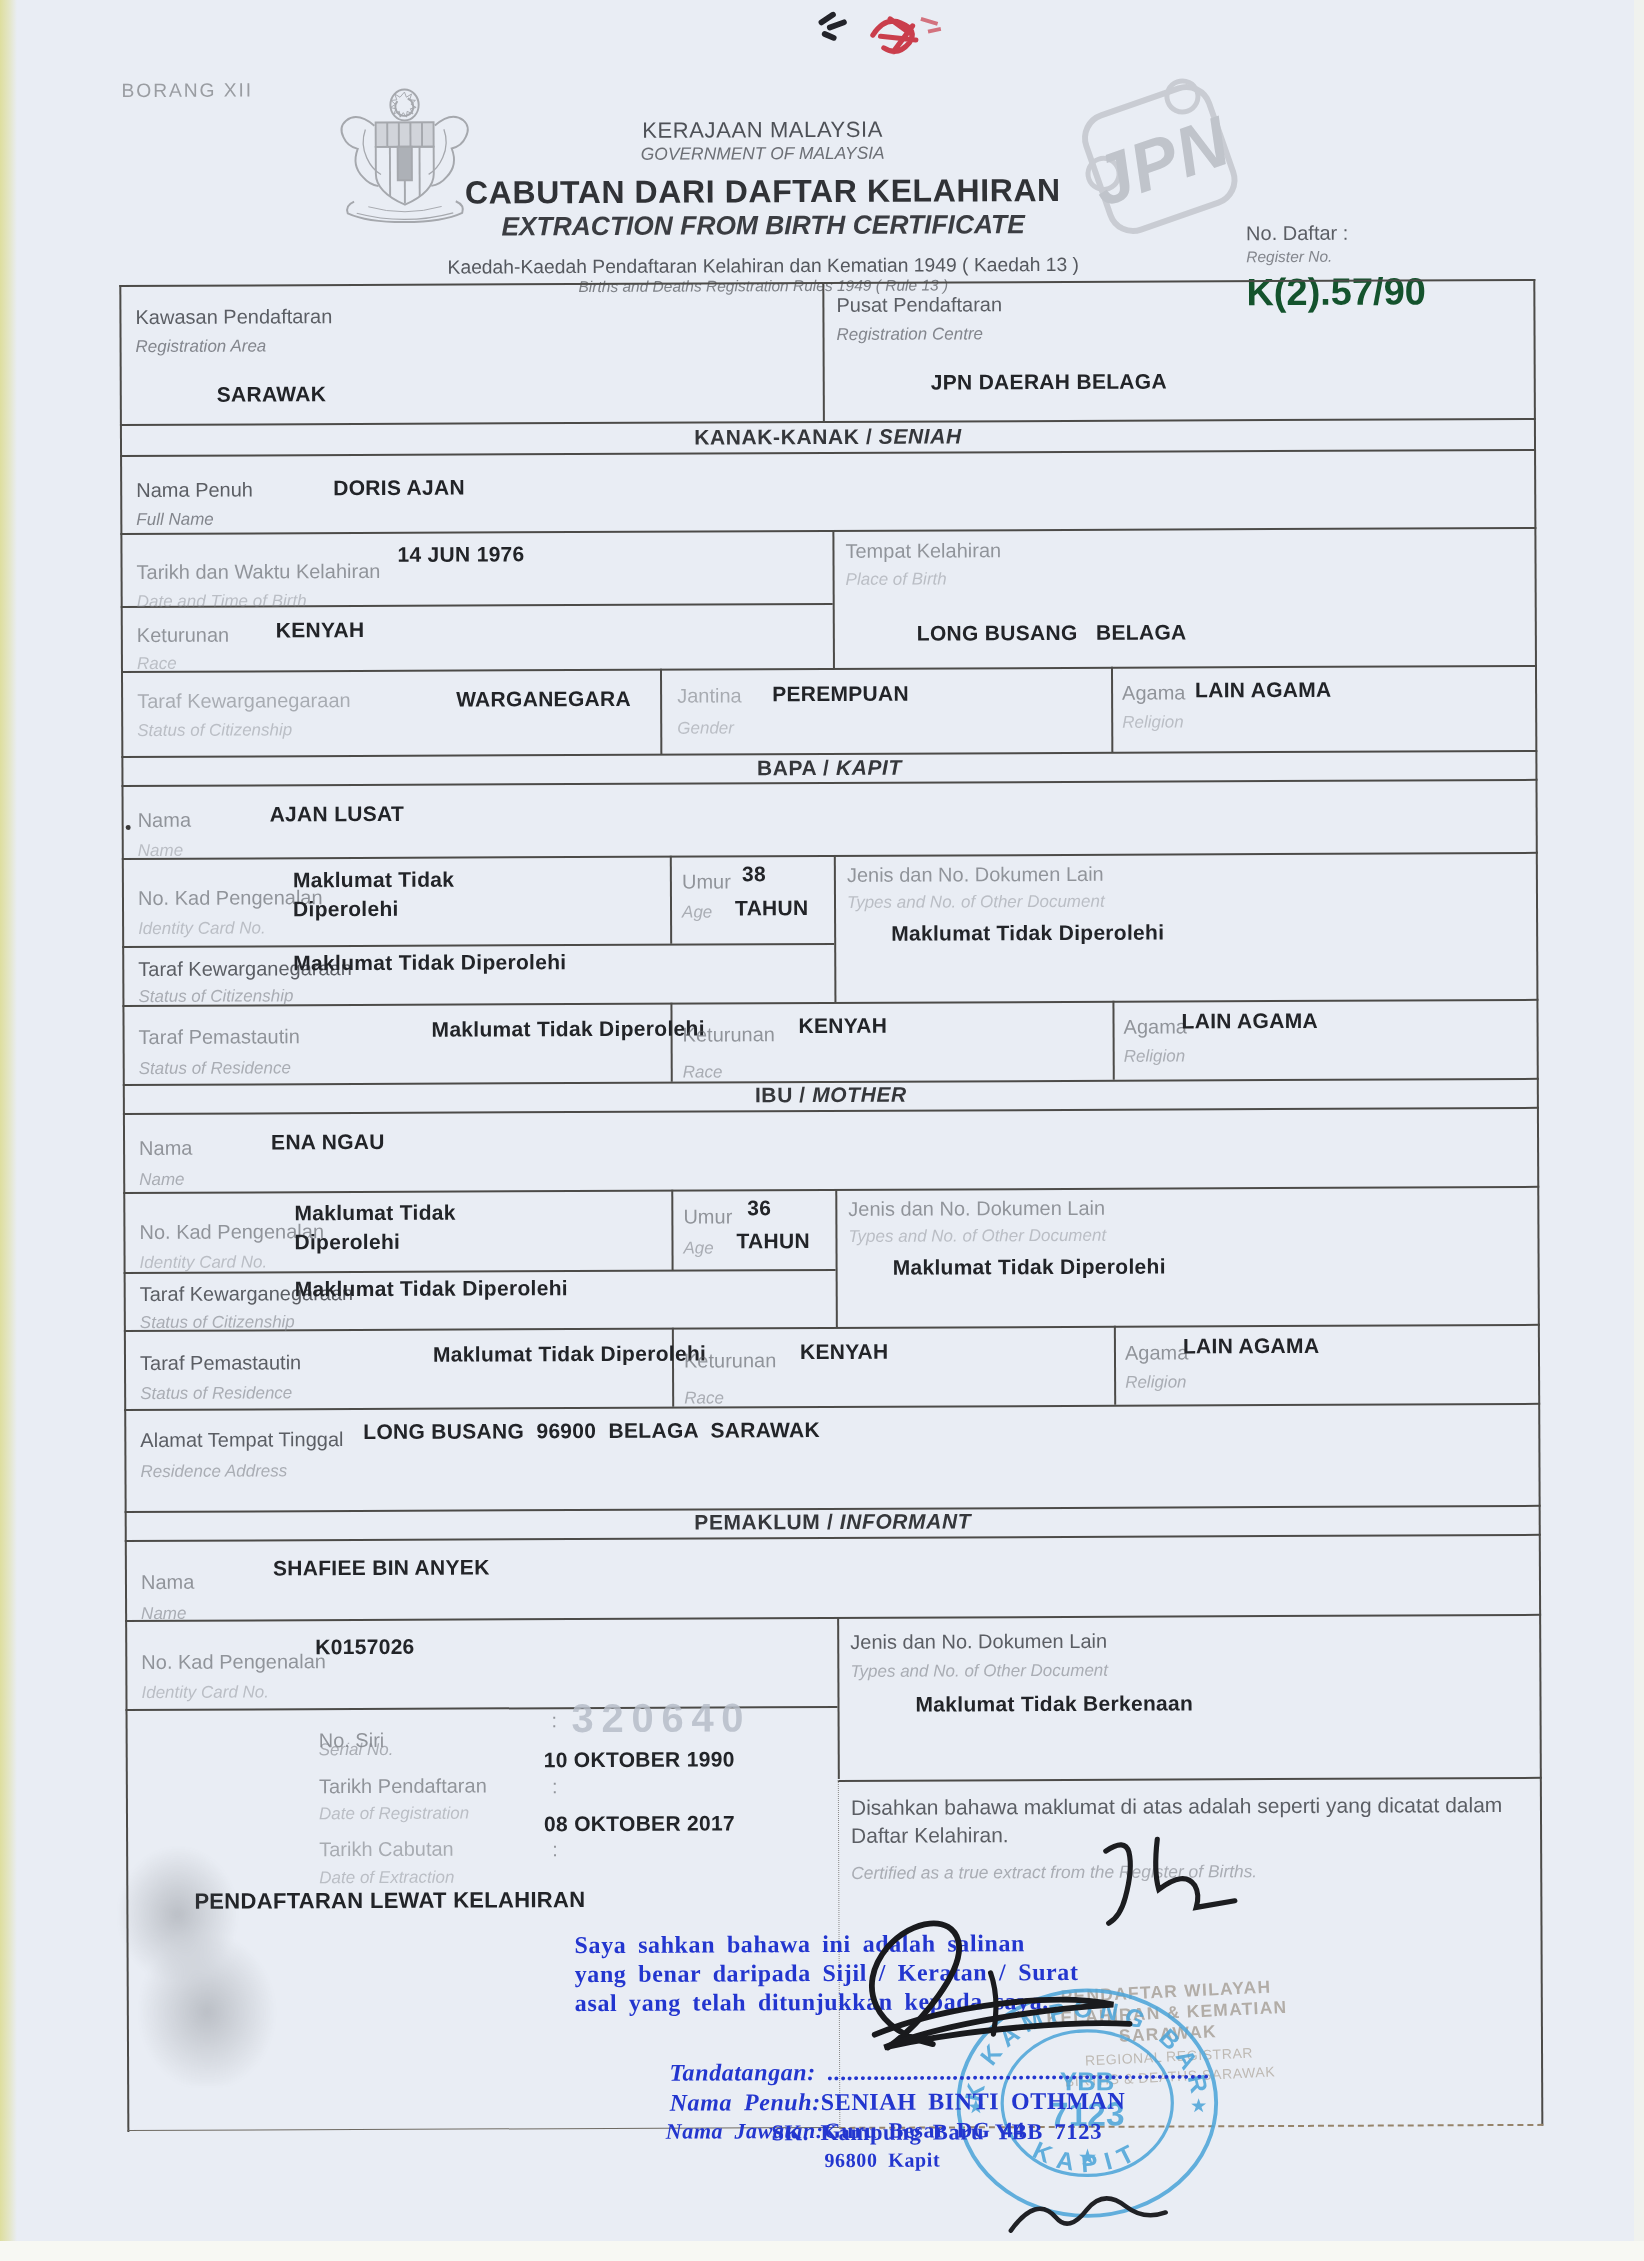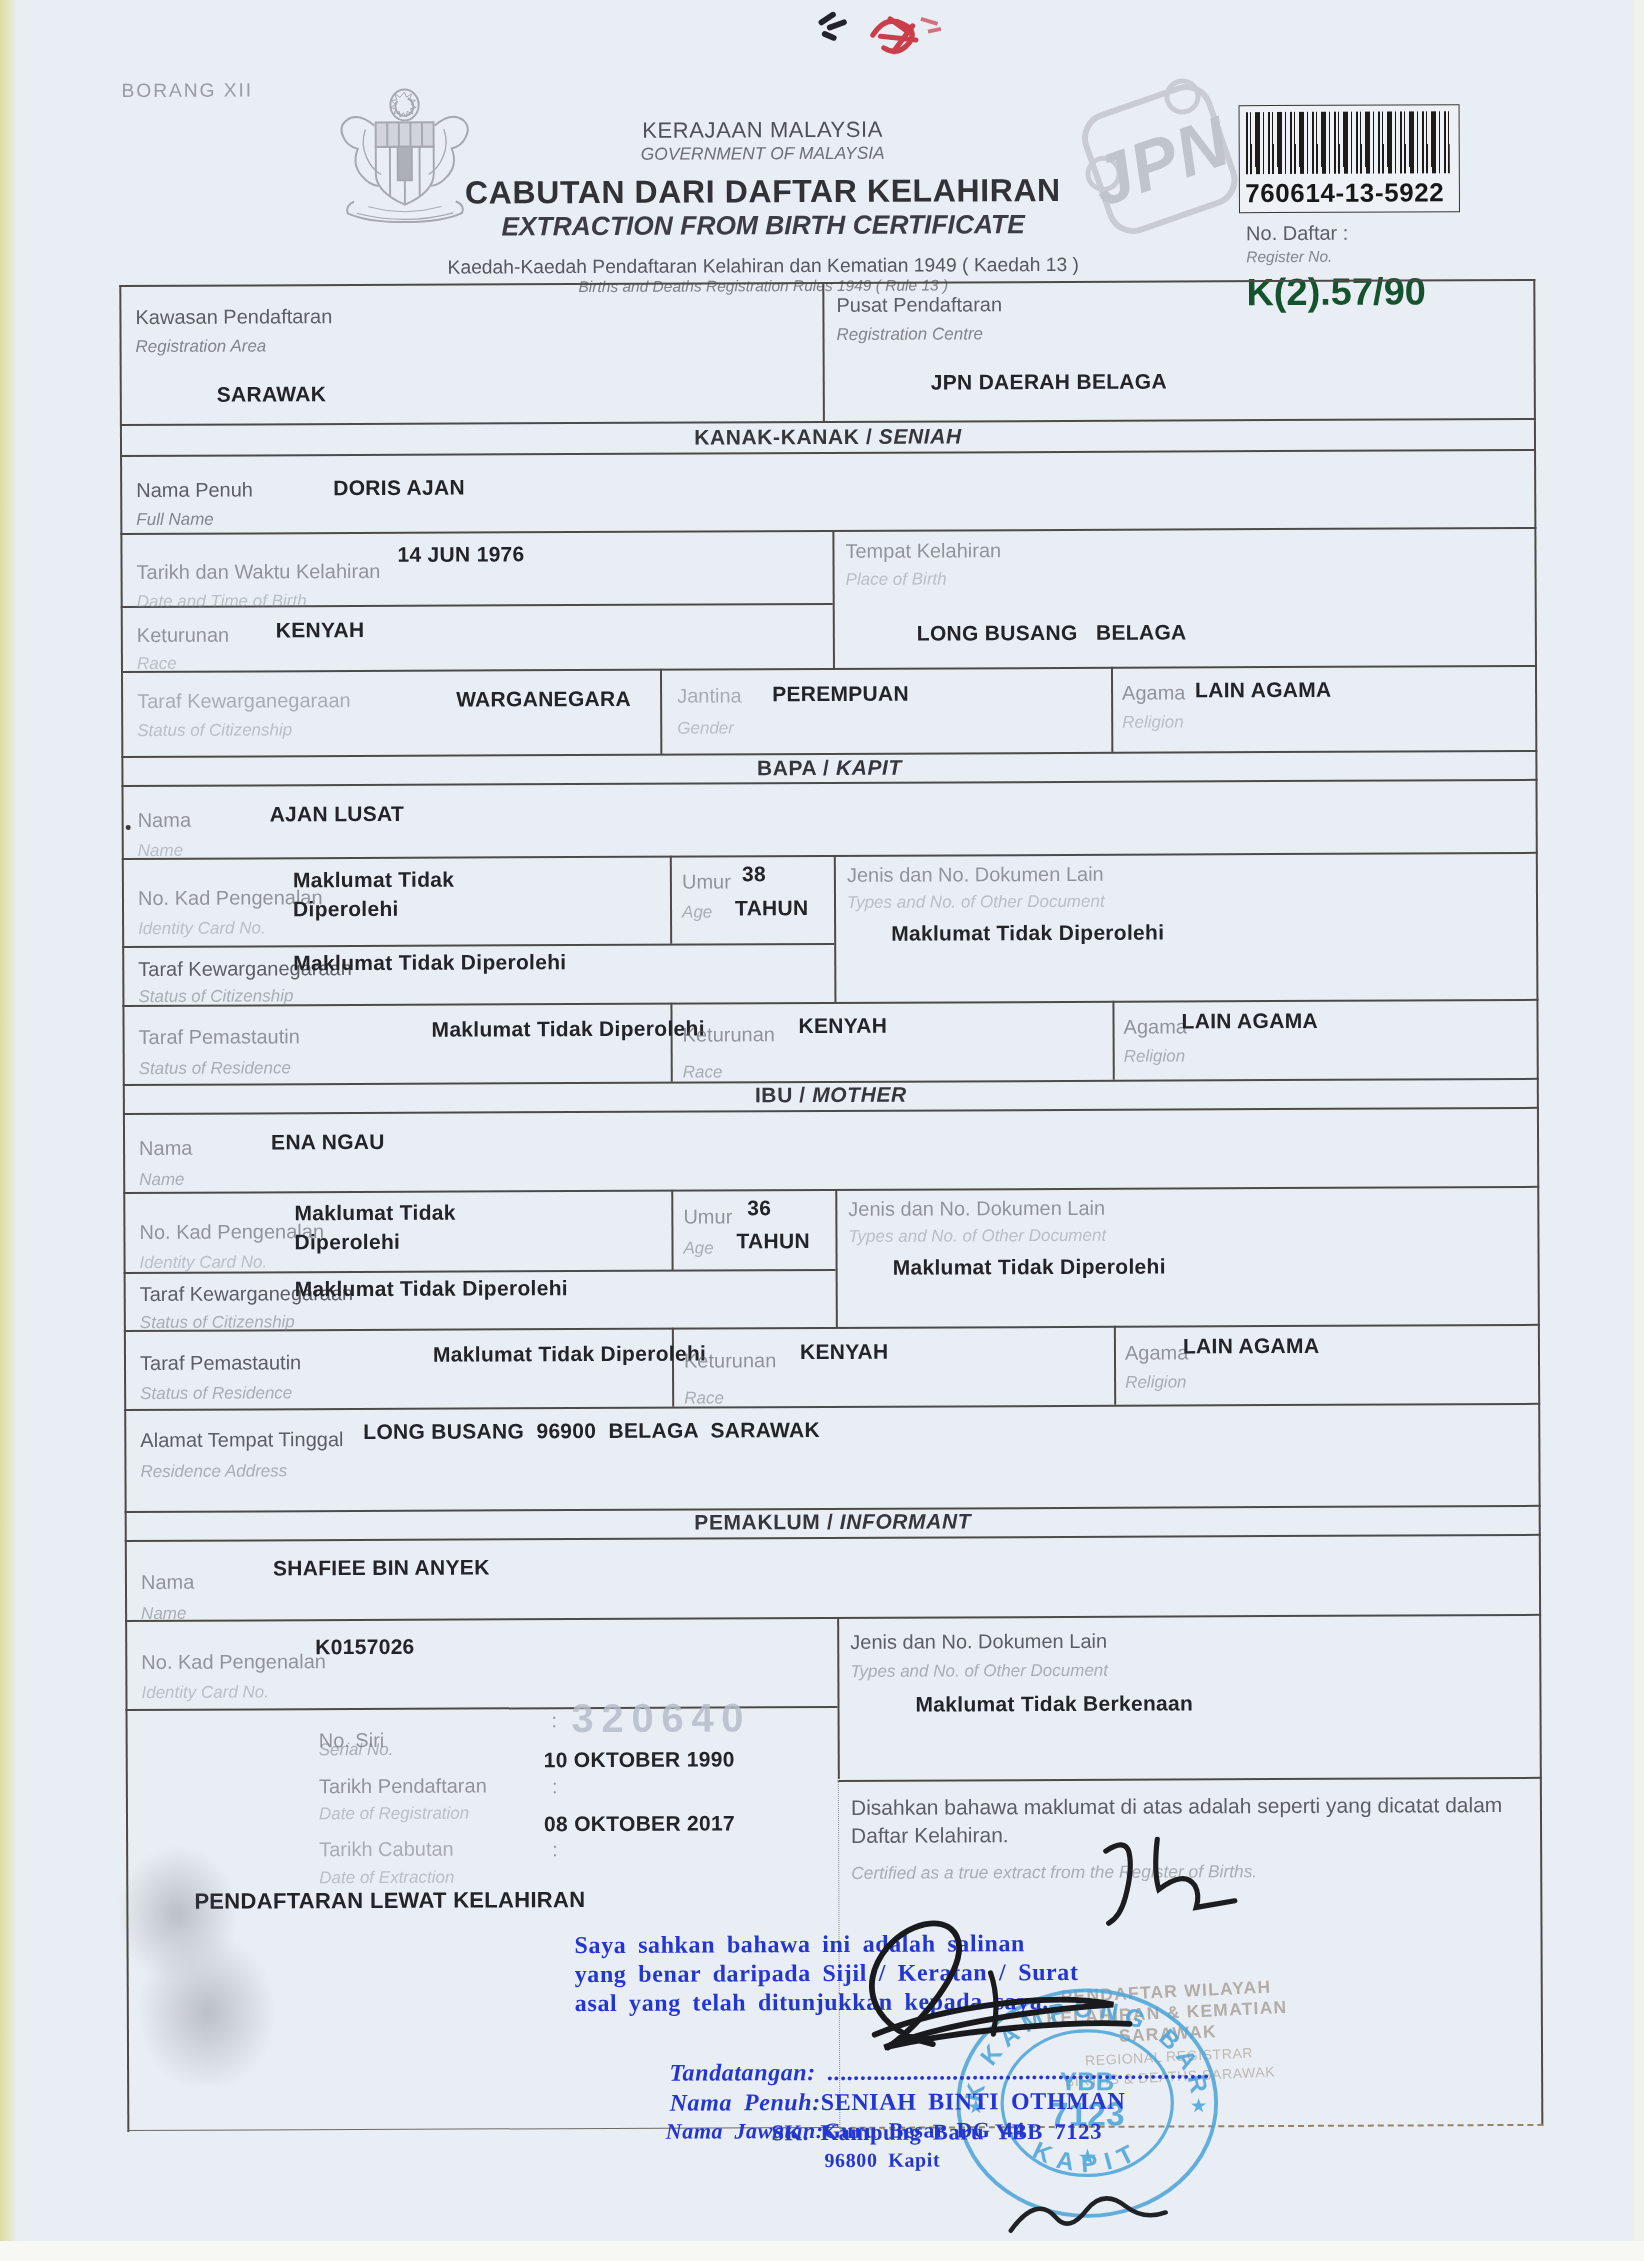--- a/index.html
+++ b/index.html
@@ -110,24 +110,20 @@
       <div class="t6">Births and Deaths Registration Rules 1949 ( Rule 13 )</div>
     </div>
 
     <div id="jpn-logo">
       <div class="frame"></div>
       <div class="dot" style="left:97px;top:-1.3px;"></div>
       <div class="dot" style="left:-2.6px;top:46px;"></div>
       <div class="txt">JPN</div>
     </div>
 
-    <div id="barcode-box">
-      <div id="barcode"></div>
-      <div id="barcode-num">760614-13-5922</div>
-    </div>
     <div id="nodaftar">No. Daftar :</div>
     <div id="registerno">Register No.</div>
     <div id="regval">K(2).57/90</div>
 
     <div id="table">
 
       <div class="vline" style="left:0;top:0;height:1847px;"></div>
       <div class="vline" style="left:1414px;top:0;height:1847px;"></div>
       <div class="hline" style="left:0;top:0;width:1416px;"></div>
       <div style="position:absolute;left:0;top:1845px;width:712px;border-top:1.9px solid #6e6a62;"></div>

